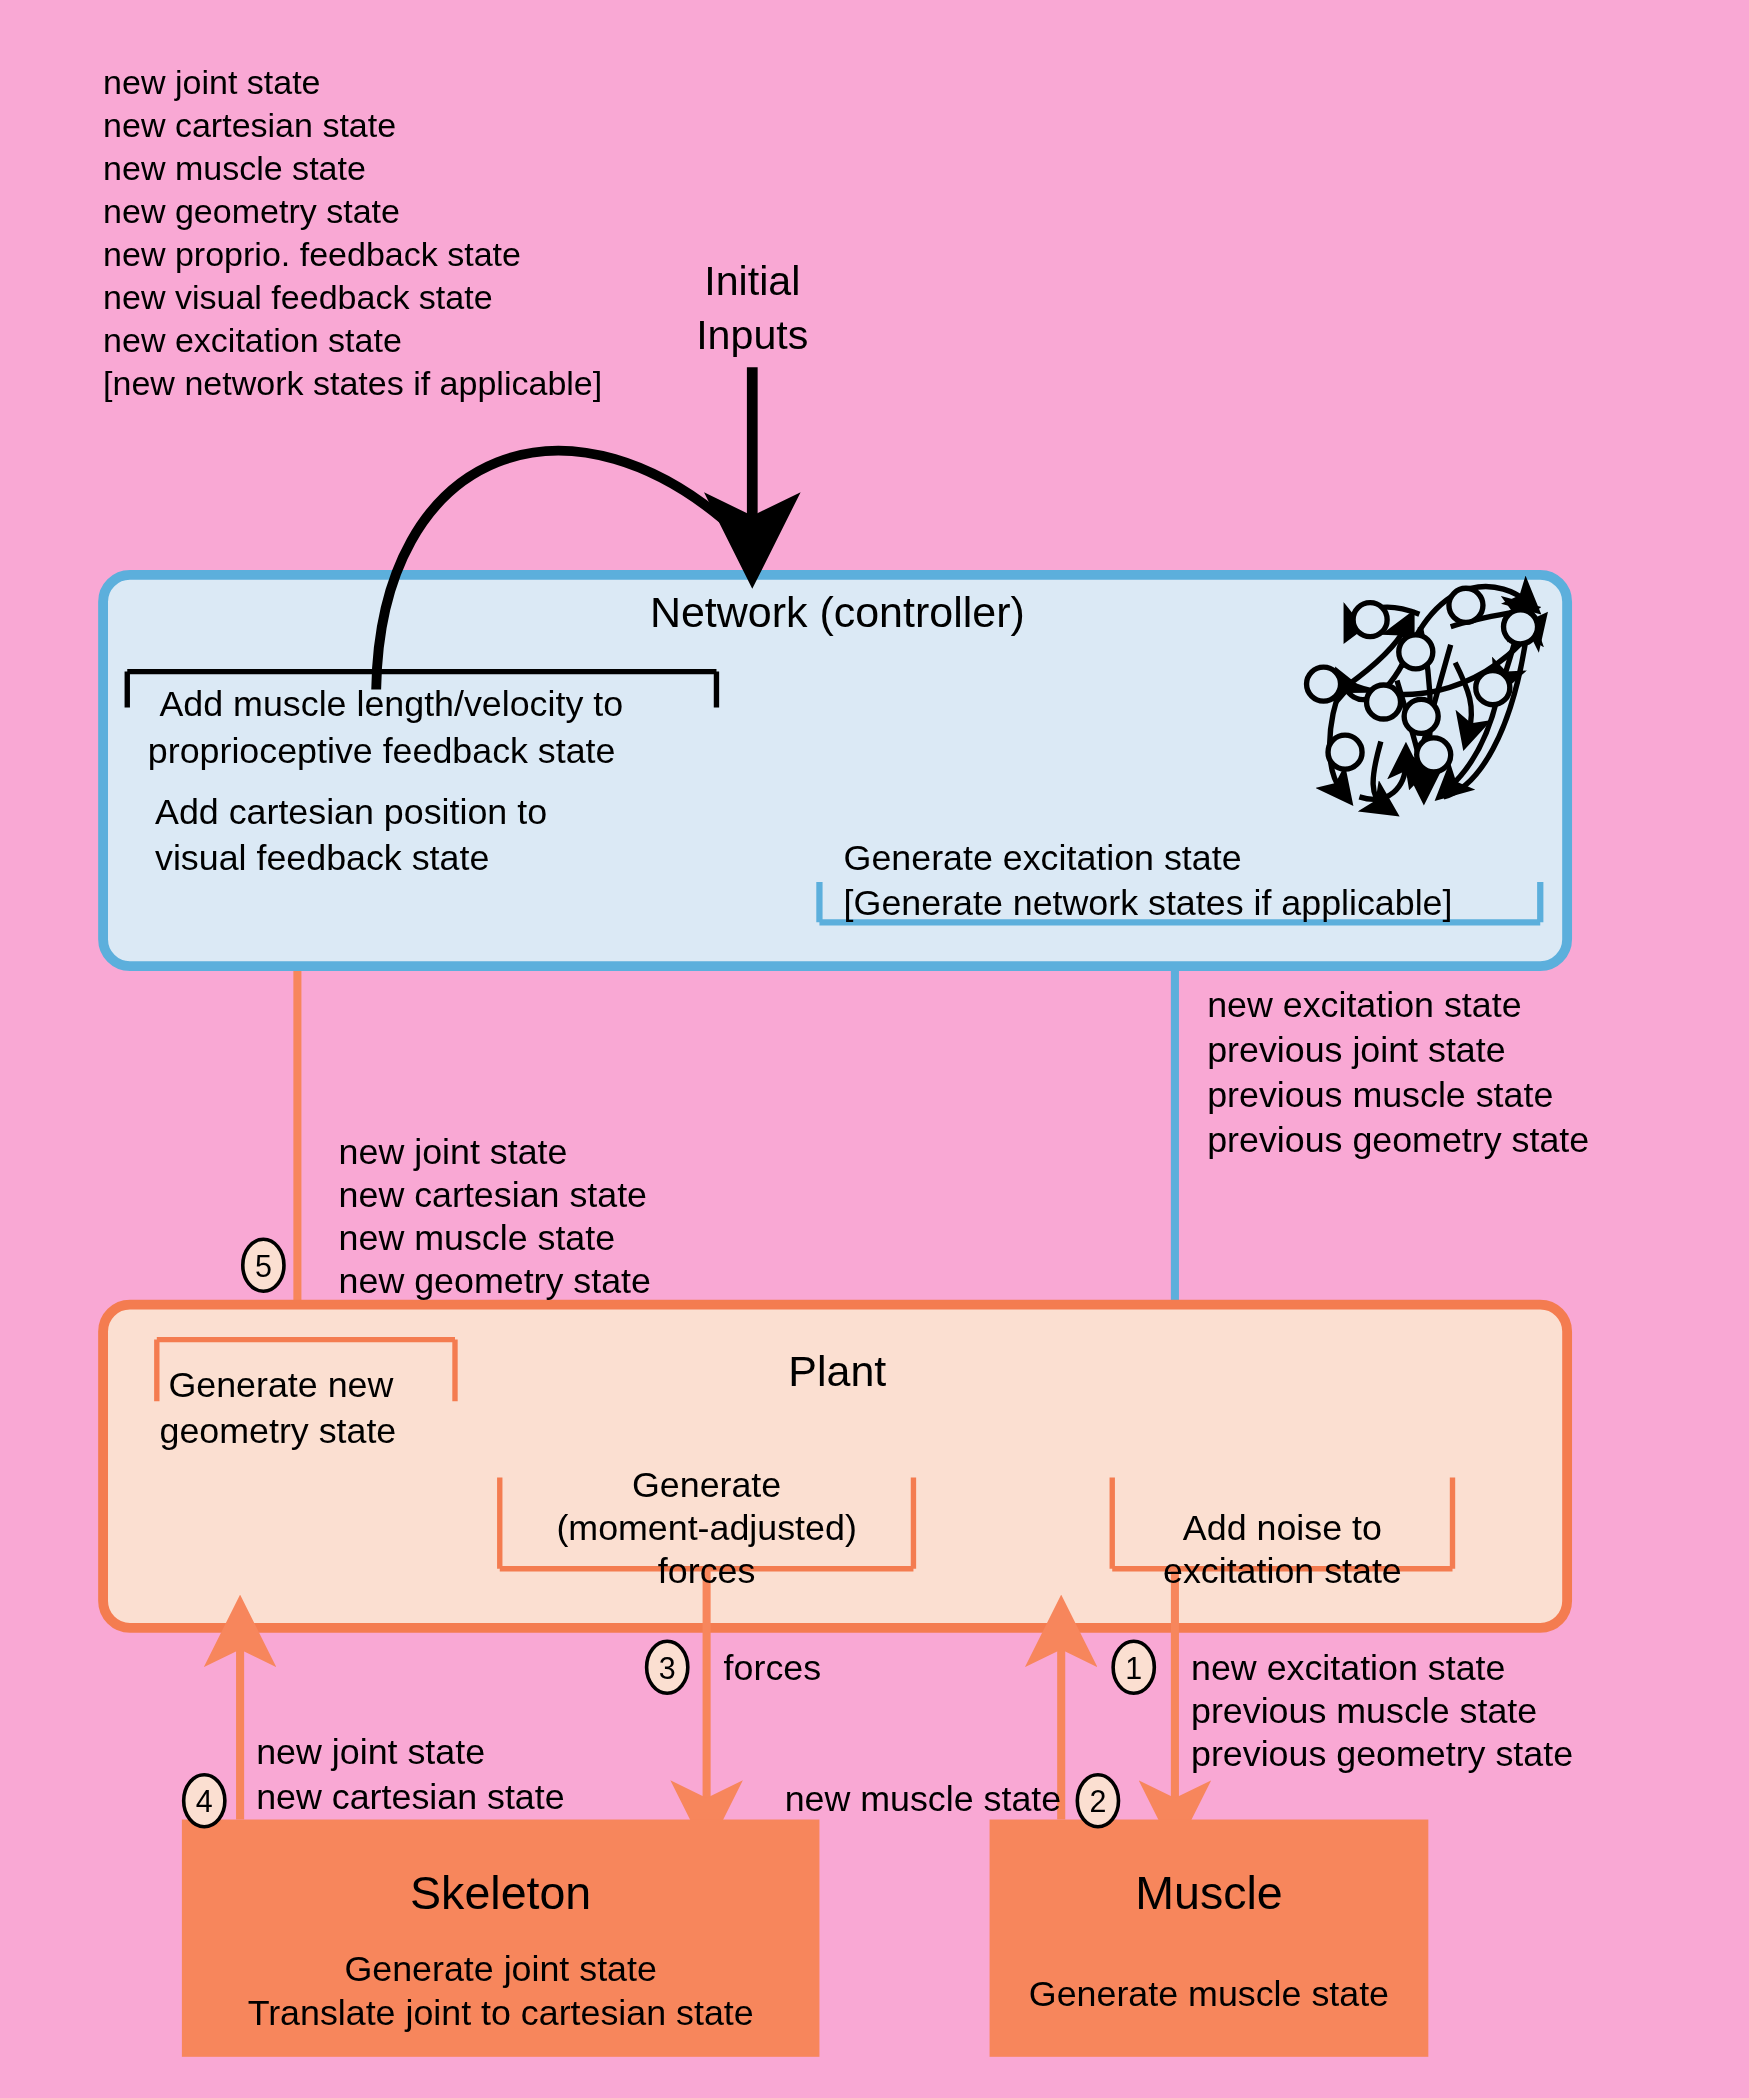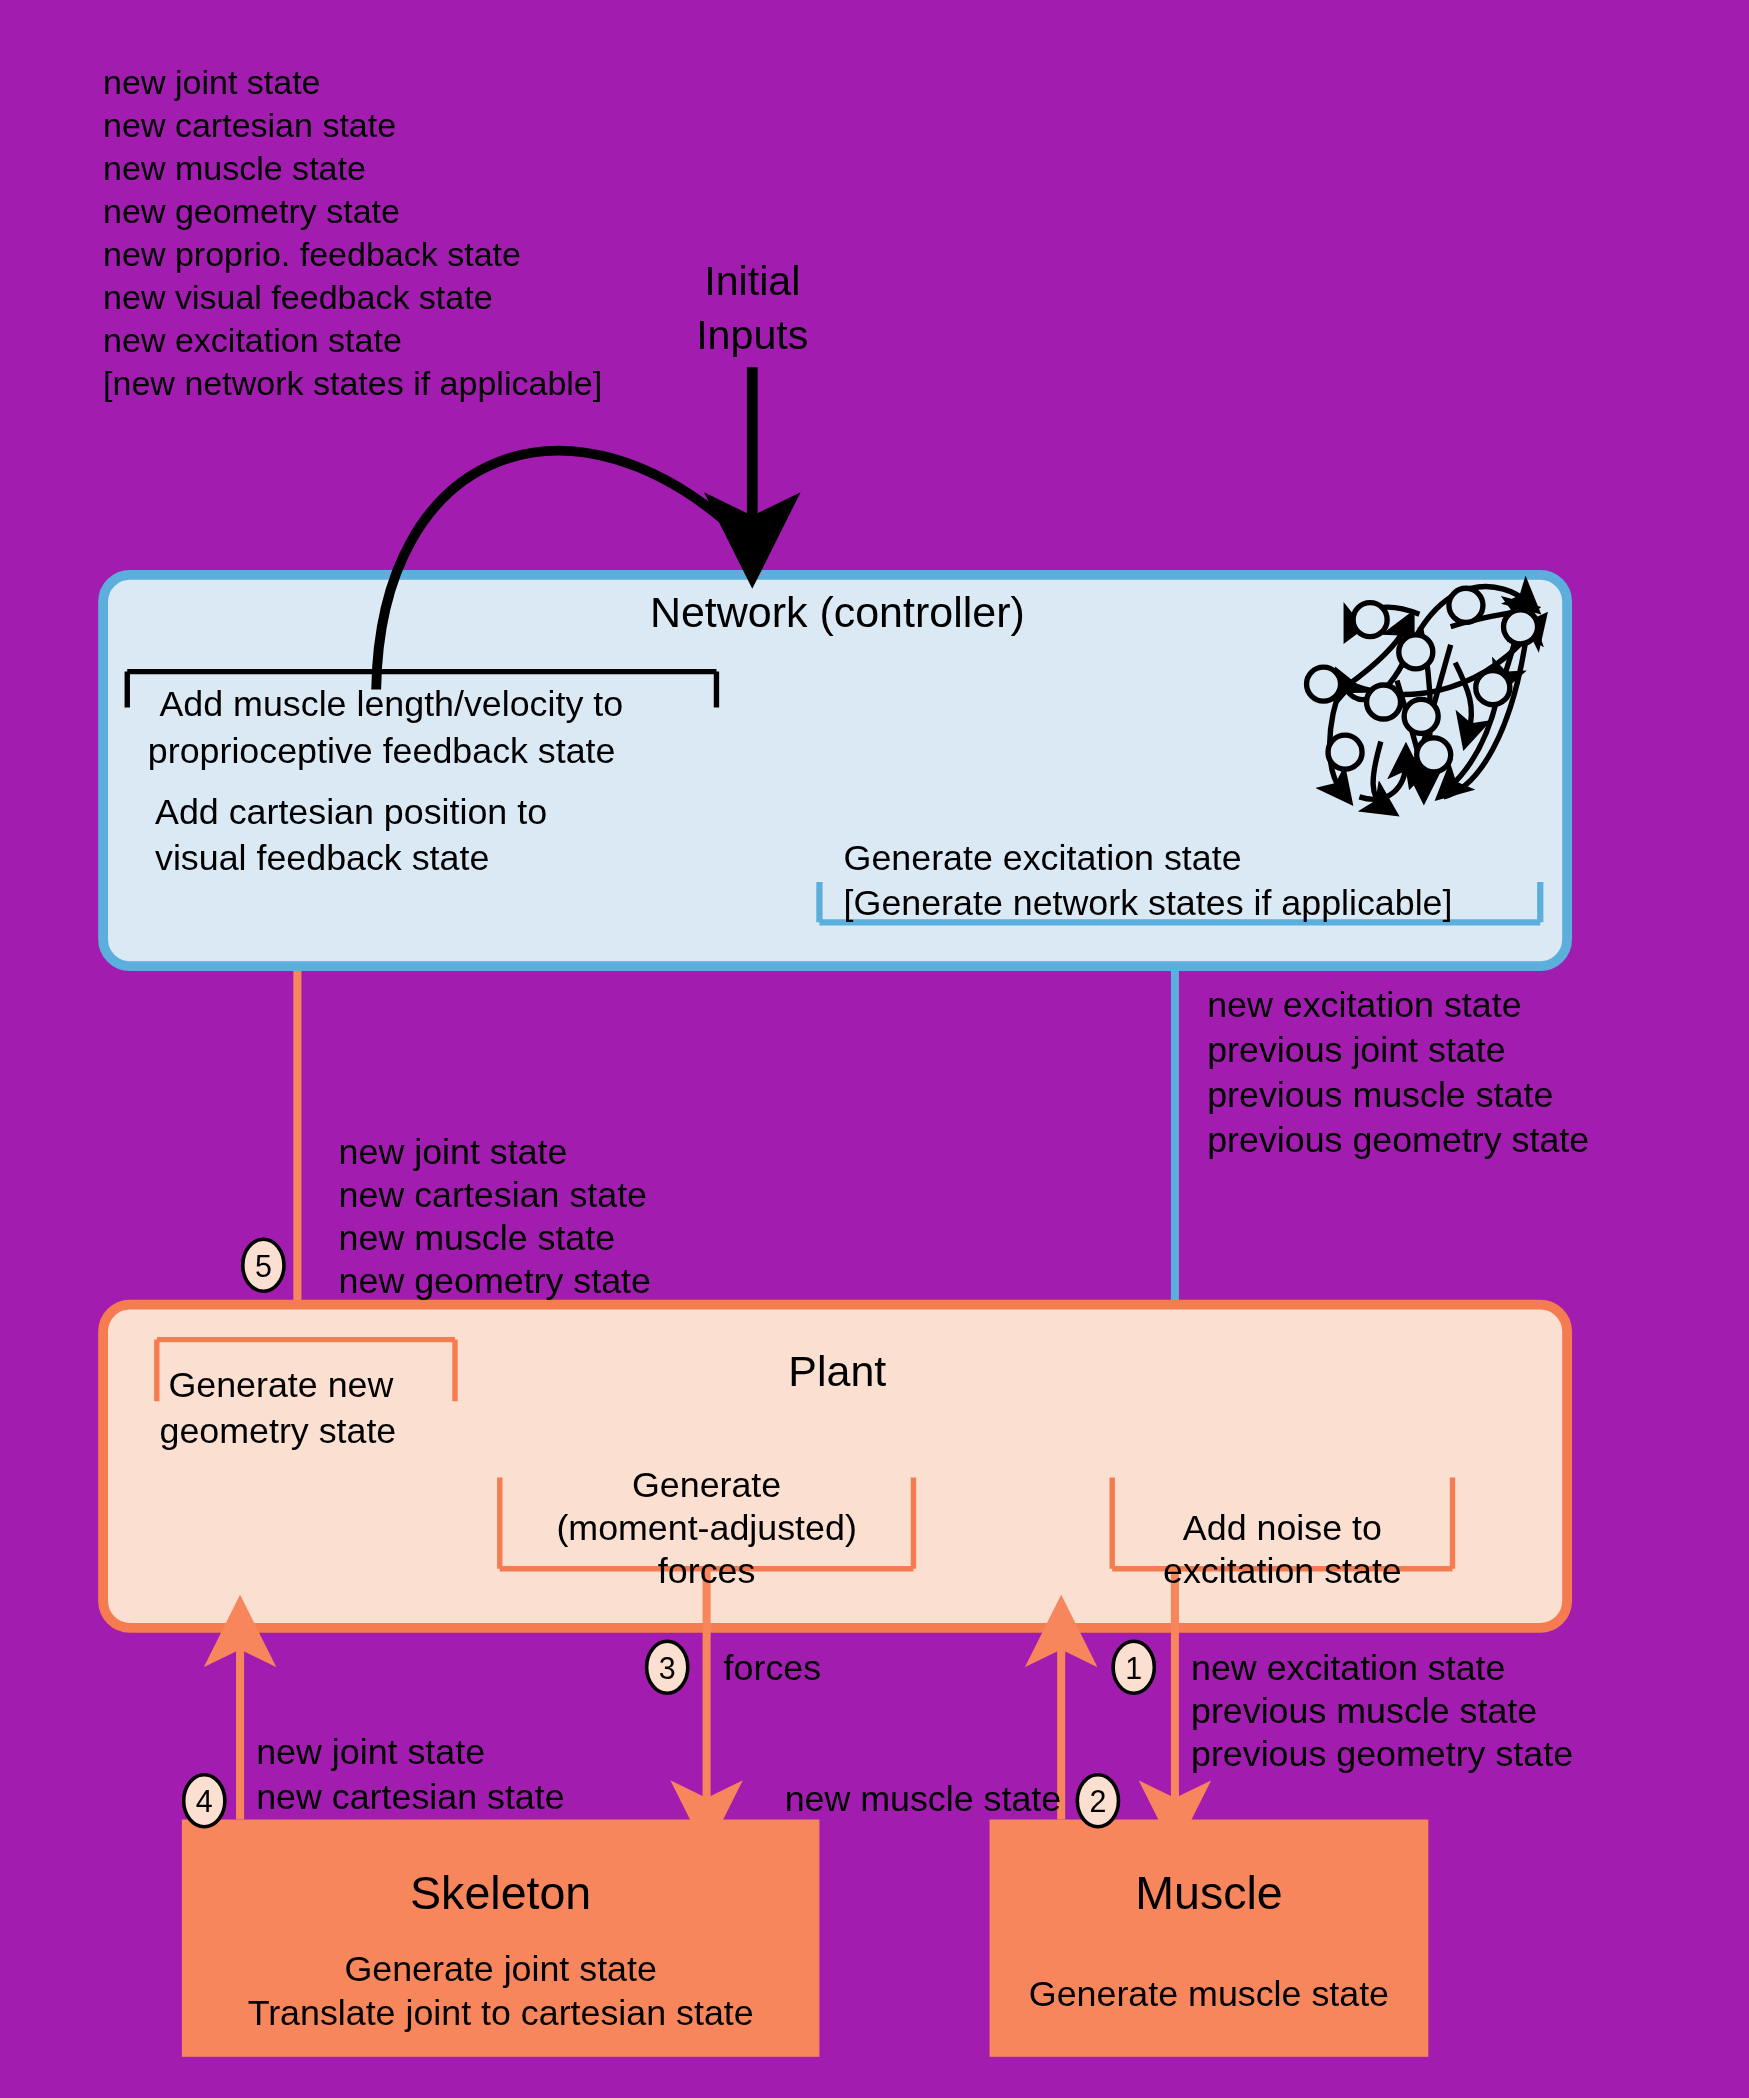--- a/index.html
+++ b/index.html
@@ -1,17 +1,17 @@
 <!DOCTYPE html>
 <html style="font-size:14.3px"><head>
 <meta charset="utf-8">
 <style>
   html,body{margin:0;padding:0;background:#ffffff;}
   body{width:1749px;height:2098px;font-family:"Liberation Sans",sans-serif;}
-  #stage{position:relative;width:1749px;height:2098px;overflow:hidden;background:#a21caf;}
+  #stage{position:relative;width:1749px;height:2098px;overflow:hidden;background:#f9a8d4;}
   svg.layer{position:absolute;left:0;top:0;width:1749px;height:2098px;}
   .txt{font-family:"Liberation Sans",sans-serif;fill:#000;}
   .t-list{font-size:38px;}
   .t-init{font-size:46px;}
   .t-boxtitle{font-size:48px;}
   .t-sub{font-size:40px;}
   .t-bigtitle{font-size:52px;}
   .t-num{font-size:34px;}
 </style>
 </head>

